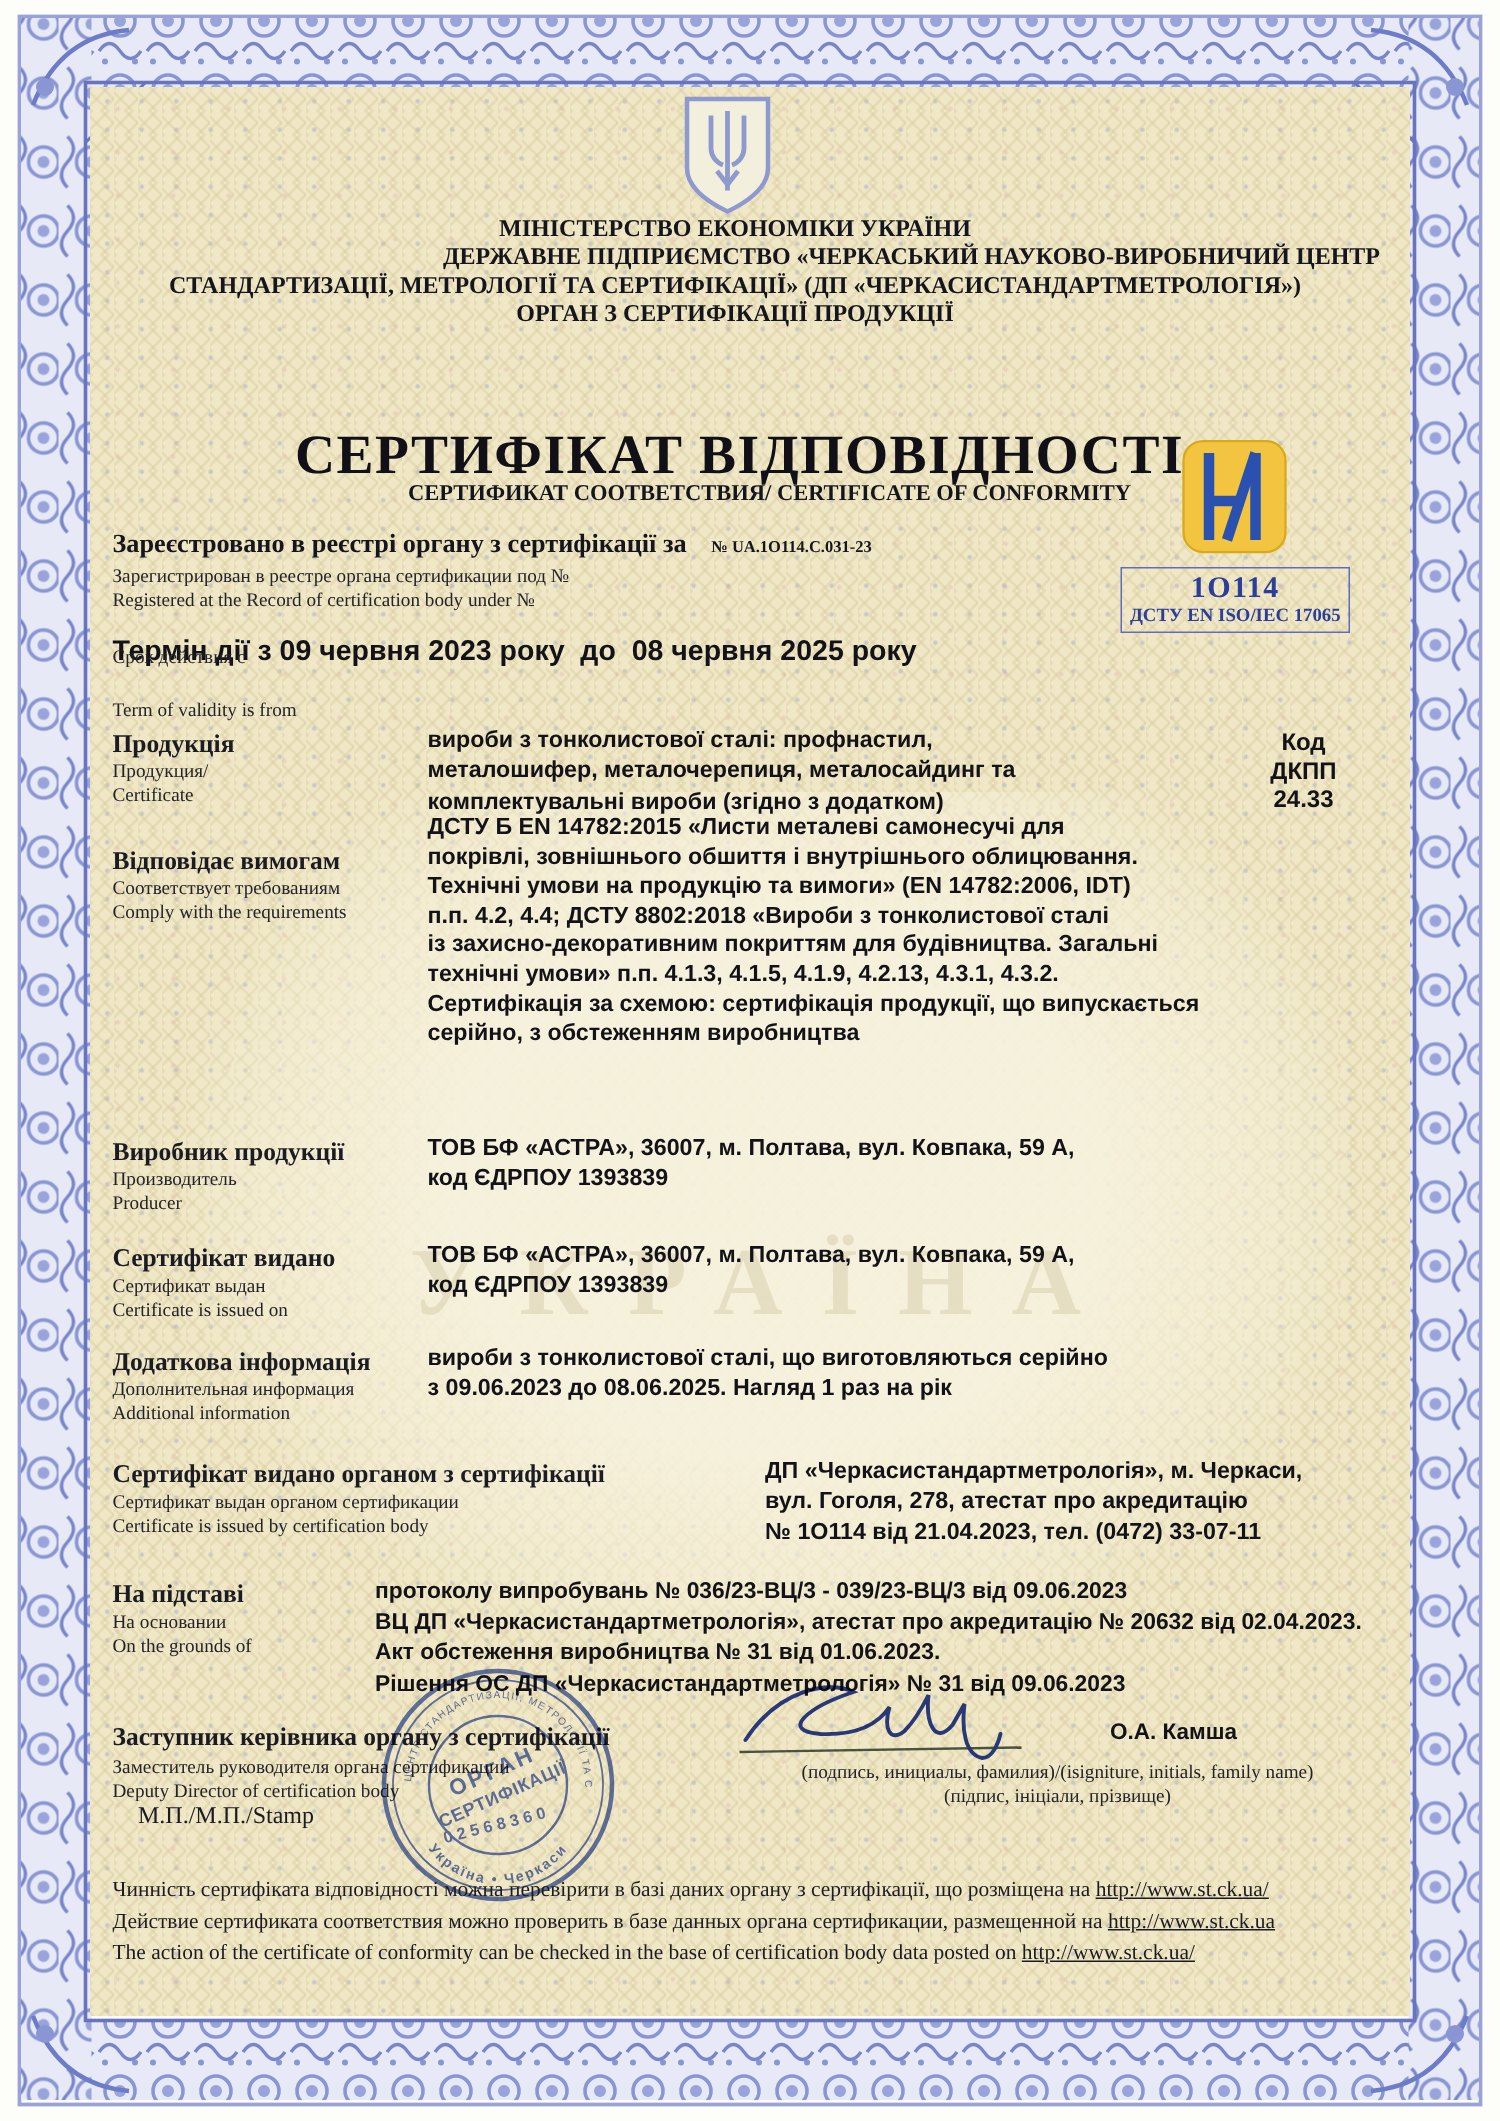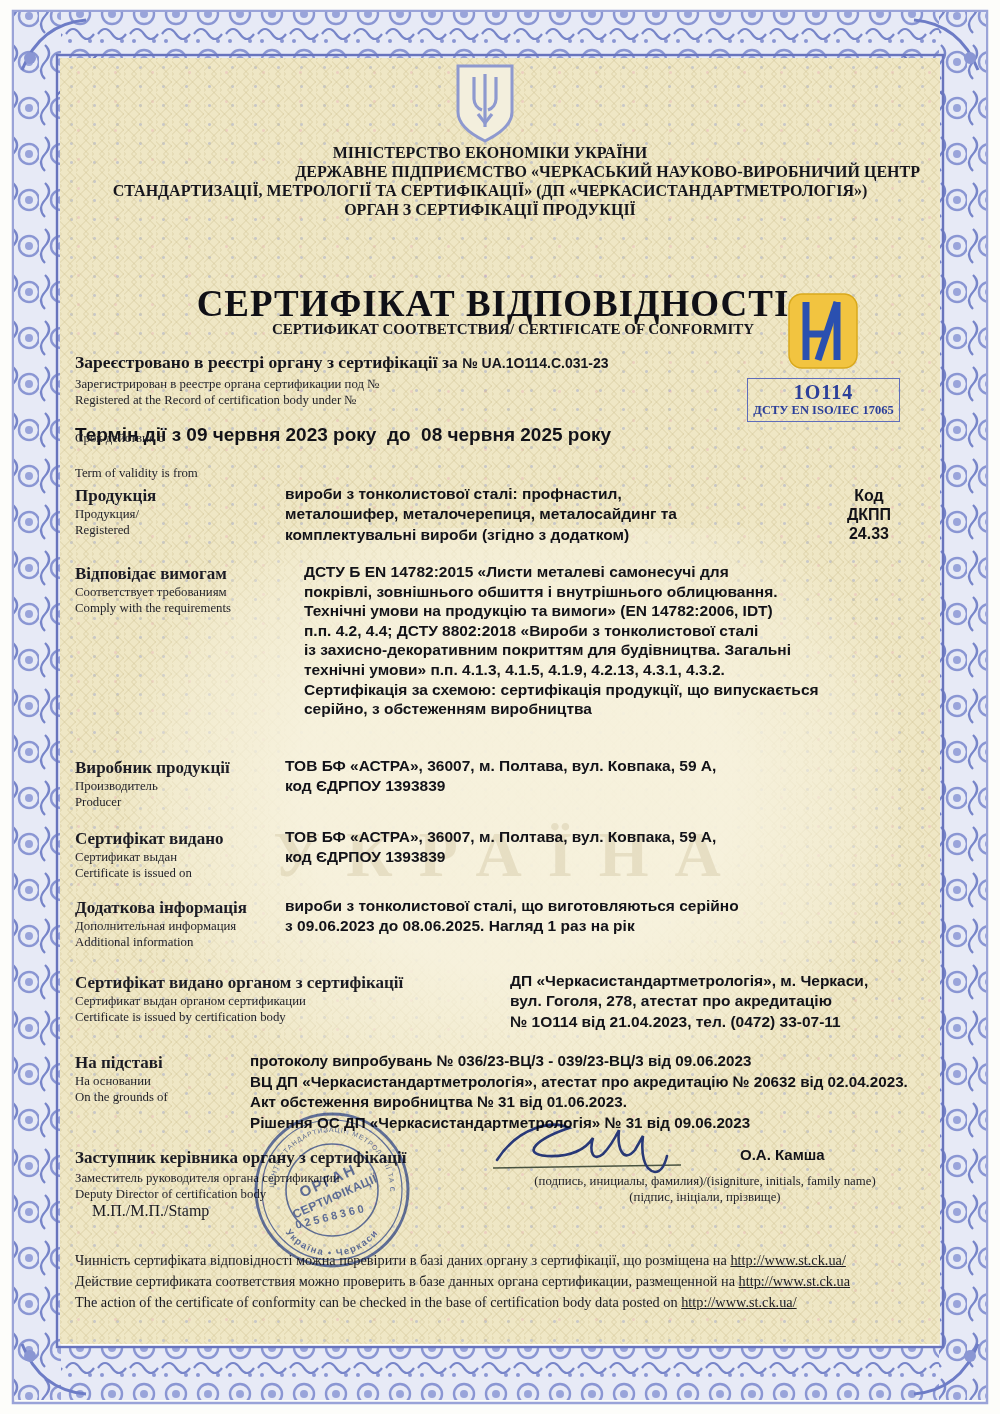--- a/index.html
+++ b/index.html
@@ -21,21 +21,21 @@
     font-size:64px;letter-spacing:26px;color:rgba(205,193,155,.38);}
   .hdr{left:0;width:860px;text-align:center;font-weight:bold;font-size:16px;line-height:18.5px;color:#15151d;}
   .cert-title{left:0;top:224px;width:866px;text-align:center;font-weight:bold;font-size:37px;
     letter-spacing:1px;color:#101016;}
   .cert-sub{left:0;top:263px;width:866px;text-align:center;font-weight:bold;font-size:15px;color:#15151d;margin-left:20px;}
   .acc-box{left:687px;top:320px;width:151px;height:42px;border:1.5px solid #5f6dbb;
     text-align:center;color:#2b3f9a;font-weight:bold;}
   .acc-num{font-size:20px;line-height:22px;letter-spacing:1px;padding-top:2px;}
   .acc-std{font-size:12.5px;line-height:14px;}
   .reg-main{left:15px;top:294px;width:720px;font-weight:bold;font-size:17.5px;color:#15151d;}
-  .reg-main .num{font-family:Liberation Sans, sans-serif;font-size:14px;}
+  .reg-main .num{font-family:Liberation Serif, serif;font-size:11px;padding-left:12px;}
   .sub-s{font-size:12.8px;line-height:16px;color:#23232b;}
   .validity-main{left:15px;top:366px;width:740px;font-family:"Liberation Sans",sans-serif;
     font-weight:bold;font-size:19px;color:#121218;white-space:pre-wrap;}
   .lab{left:15px;width:230px;}
   .lab-t{font-weight:bold;font-size:17px;color:#1b1b24;line-height:20px;}
   .val{left:225px;width:530px;font-family:"Liberation Sans",sans-serif;font-weight:bold;
     font-size:15.5px;line-height:20.4px;color:#121218;white-space:pre-line;}
   .code-blk{left:745px;top:428px;width:128px;text-align:center;font-family:"Liberation Sans",sans-serif;
     font-weight:bold;font-size:16px;line-height:19px;color:#121218;white-space:pre-line;}
   .wide-lab{left:15px;width:420px;}
@@ -137,35 +137,35 @@
     <div class="abs sub-s" style="left:15px;top:318px;">Зарегистрирован в реестре органа сертификации под №</div>
     <div class="abs sub-s" style="left:15px;top:334px;">Registered at the Record of certification body under №</div>
 
     <div class="abs validity-main">Термін дії з 09 червня 2023 року  до  08 червня 2025 року</div>
     <div class="abs sub-s" style="left:15px;top:372px;text-align:right;">Срок действия с</div>
     <div class="abs sub-s" style="left:15px;top:407px;">Term of validity is from</div>
 
     <div class="abs lab" style="top:428px;">
       <div class="lab-t">Продукція</div>
       <div class="sub-s">Продукция/</div>
-      <div class="sub-s">Registered</div>
+      <div class="sub-s">Certificate</div>
     </div>
     <div class="abs val" style="top:426px;">вироби з тонколистової сталі: профнастил,
 металошифер, металочерепиця, металосайдинг та
 комплектувальні вироби (згідно з додатком)</div>
     <div class="abs code-blk">Код
 ДКПП
 24.33</div>
 
     <div class="abs lab" style="top:506px;">
       <div class="lab-t">Відповідає вимогам</div>
       <div class="sub-s">Соответствует требованиям</div>
       <div class="sub-s">Comply with the requirements</div>
     </div>
-    <div class="abs val" style="top:504px;line-height:19.6px;width:560px;margin-left:19px;">ДСТУ Б EN 14782:2015 «Листи металеві самонесучі для
+    <div class="abs val" style="top:484px;line-height:19.6px;width:560px;">ДСТУ Б EN 14782:2015 «Листи металеві самонесучі для
 покрівлі, зовнішнього обшиття і внутрішнього облицювання.
 Технічні умови на продукцію та вимоги» (EN 14782:2006, IDT)
 п.п. 4.2, 4.4; ДСТУ 8802:2018 «Вироби з тонколистової сталі
 із захисно-декоративним покриттям для будівництва. Загальні
 технічні умови» п.п. 4.1.3, 4.1.5, 4.1.9, 4.2.13, 4.3.1, 4.3.2.
 Сертифікація за схемою: сертифікація продукції, що випускається
 серійно, з обстеженням виробництва</div>
 
     <div class="abs lab" style="top:700px;">
       <div class="lab-t">Виробник продукції</div>

